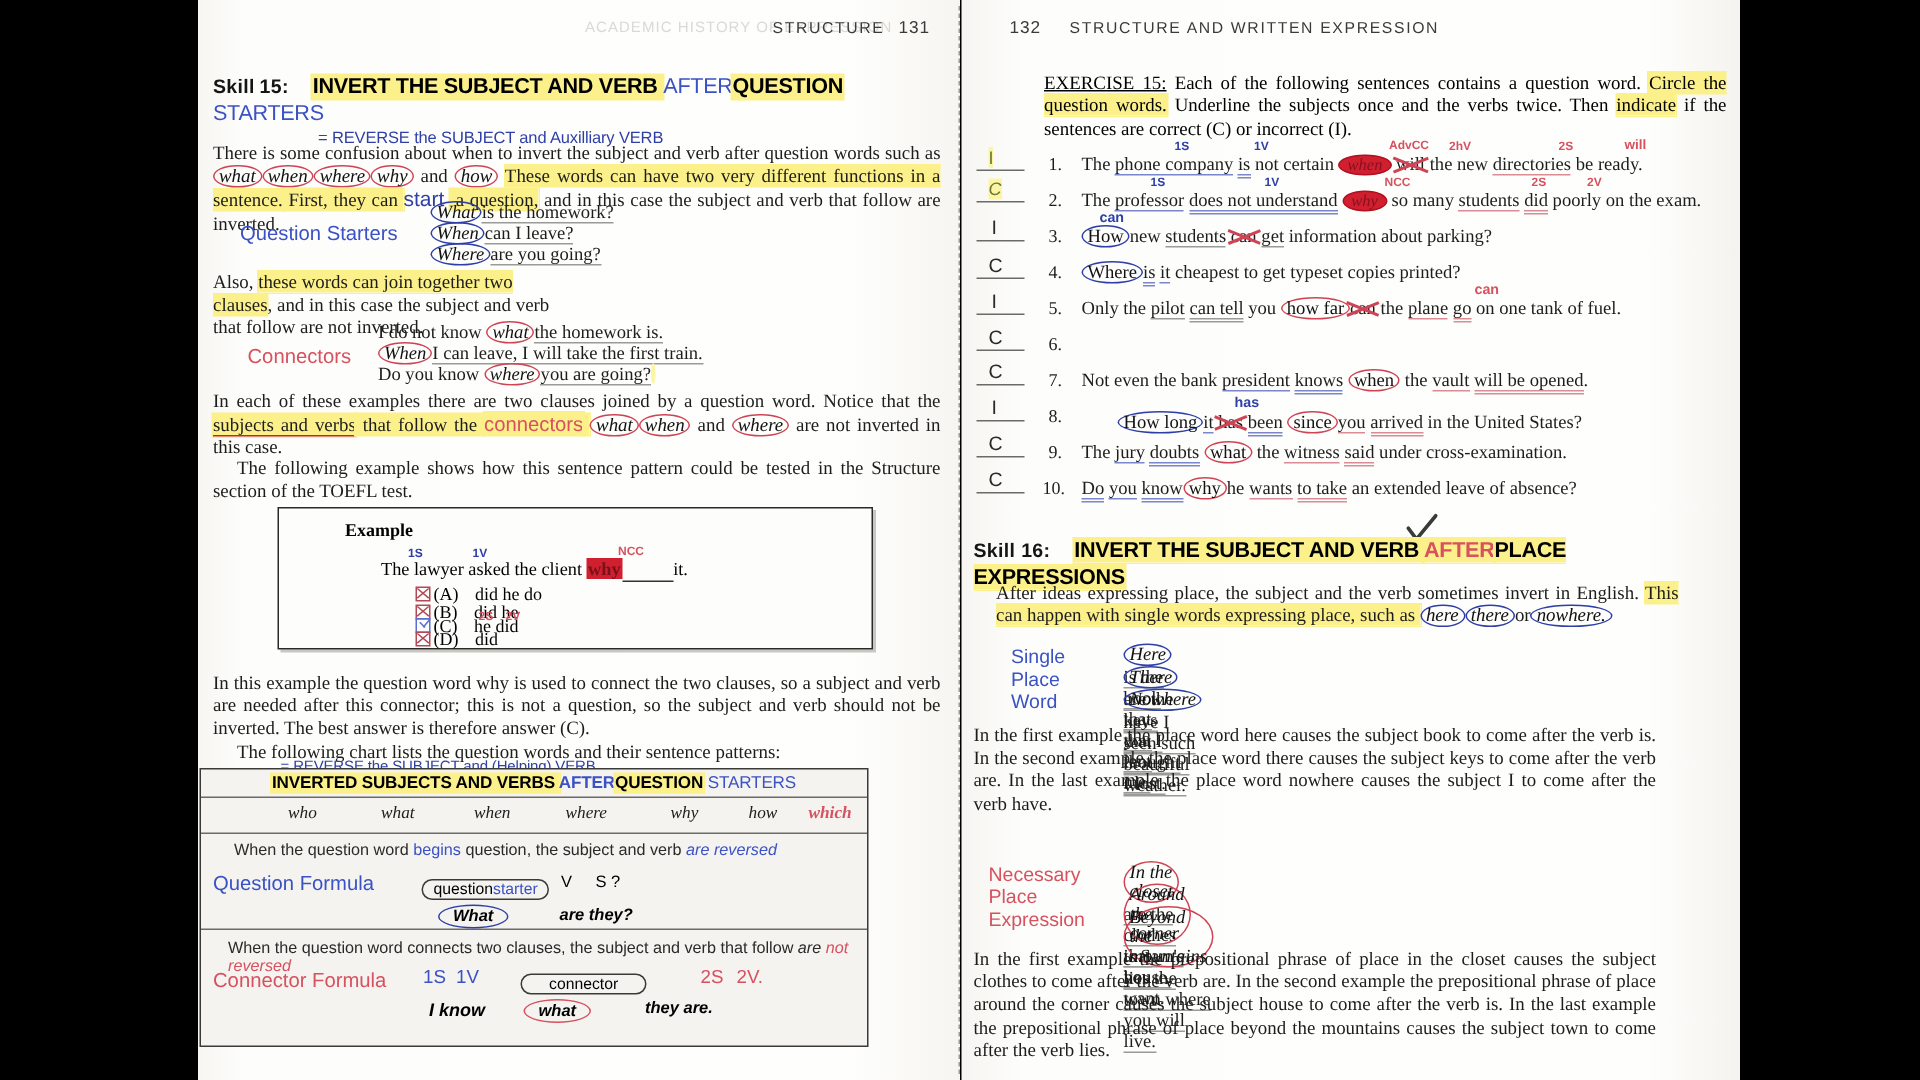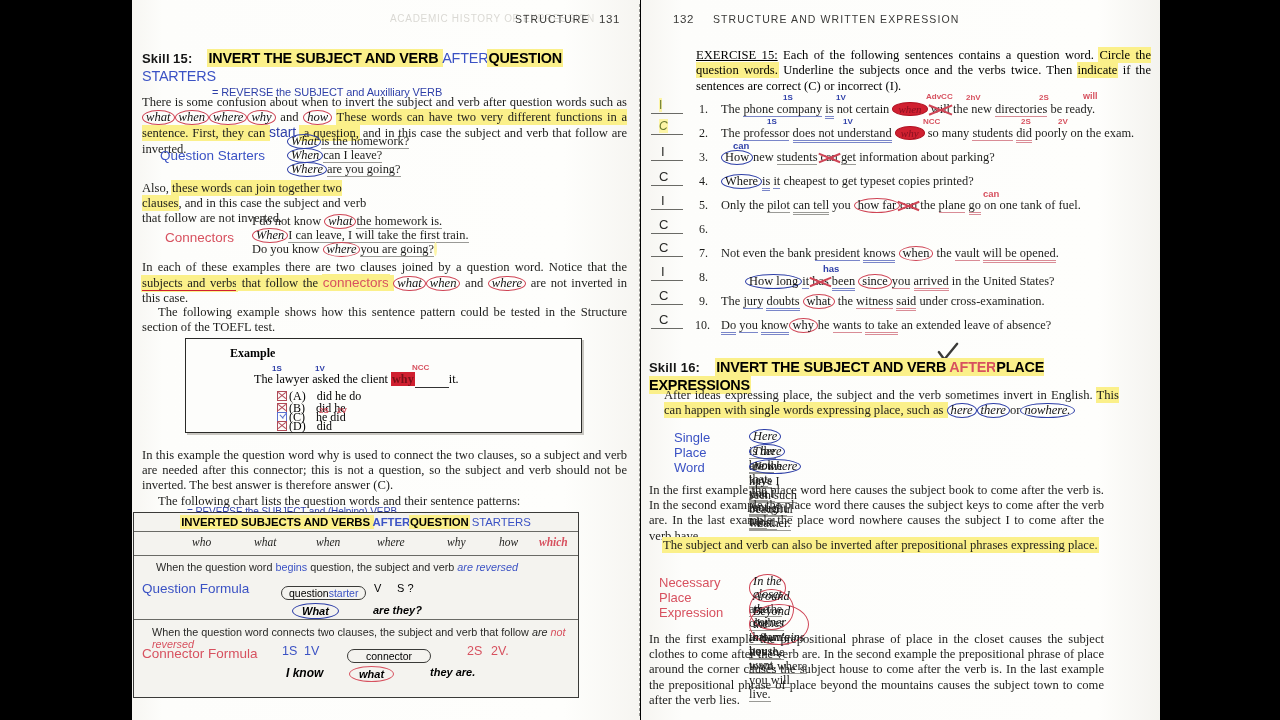--- a/index.html
+++ b/index.html
@@ -416,23 +416,20 @@
       <div class="ex-line" style="left:100px;top:19px;">
         <span class="circ-b">There</span><span class="ul-g">are the keys that I thought I lost.</span>
       </div>
       <div class="ex-line" style="left:100px;top:34px;">
         <span class="circ-b">Nowhere</span><span class="ul-g">have I seen such beautiful weather.</span>
       </div>
     </div>
 
     <div class="body" style="left:8px;top:483px;width:455px;">In the first example the place word here causes the subject book to come after the verb is. In the second example the place word there causes the subject keys to come after the verb are. In the last example the place word nowhere causes the subject I to come after the verb have.</div>
 
-    <div class="body" style="left:8px;top:538px;width:455px;text-indent:14px;">
-      <span class="hl">The subject and verb can also be inverted after prepositional phrases expressing place.</span>
-    </div>
 
     <div id="necessary-examples">
       <span class="lbl-red" style="left:10px;top:5px;font-size:13px;">Necessary</span>
       <span class="lbl-red" style="left:10px;top:20px;font-size:13px;">Place</span>
       <span class="lbl-red" style="left:10px;top:35px;font-size:13px;">Expression</span>
 
       <div class="ex-line" style="left:100px;top:4px;">
         <span class="circ-r">In the closet</span><span class="ul-g">are the clothes that you want.</span>
       </div>
       <div class="ex-line" style="left:100px;top:19px;">

